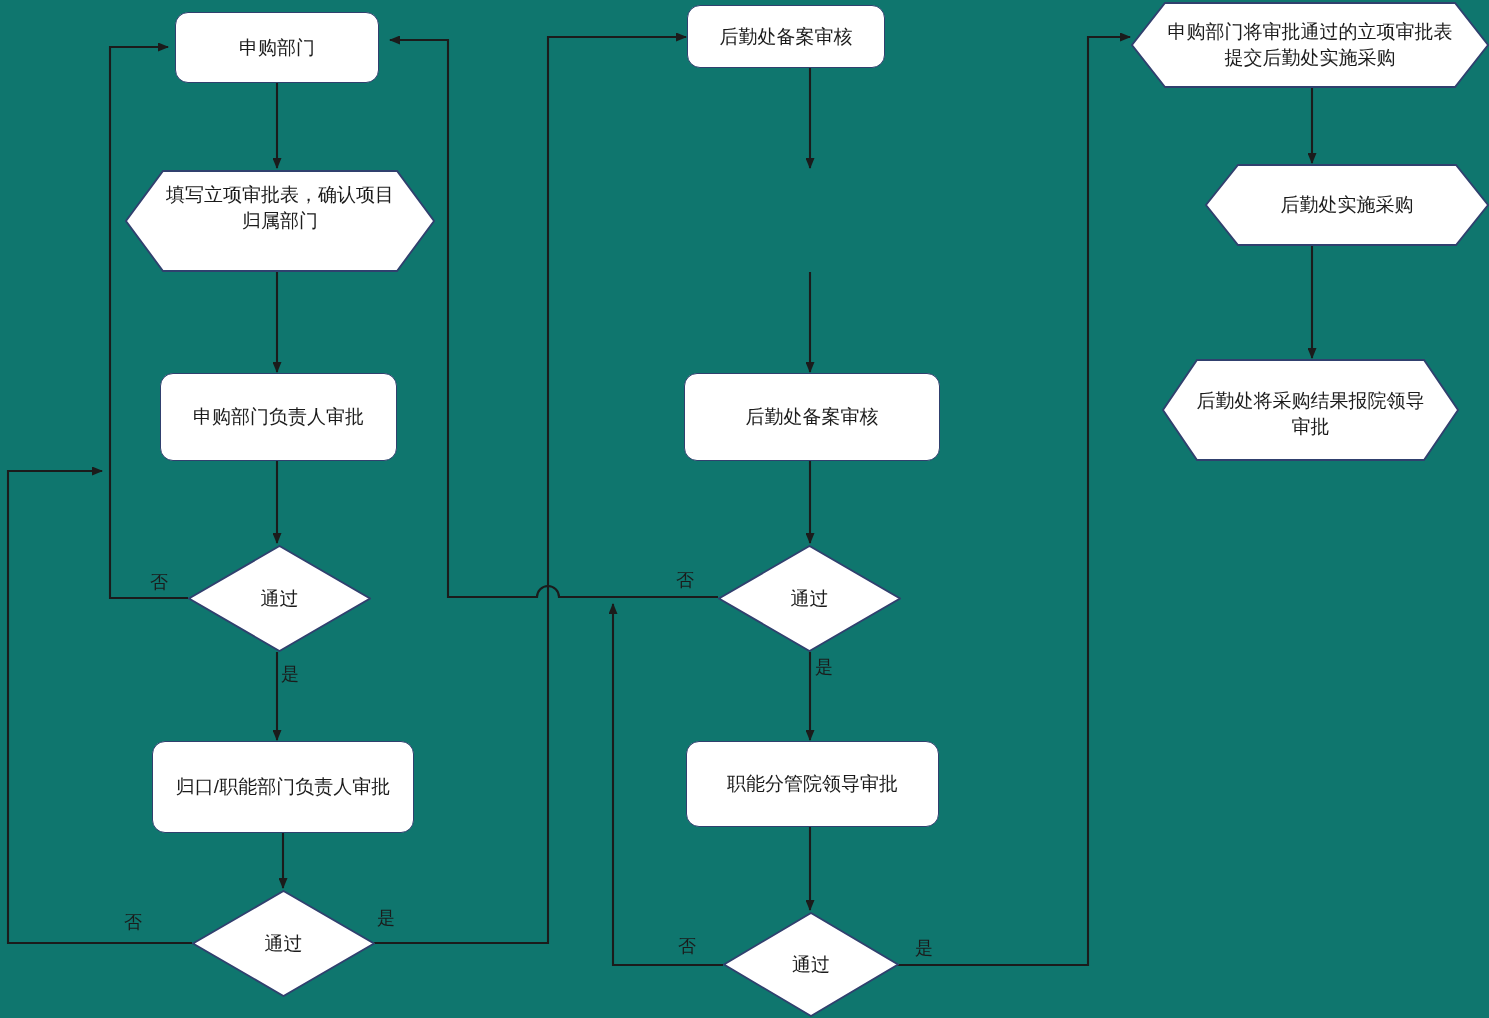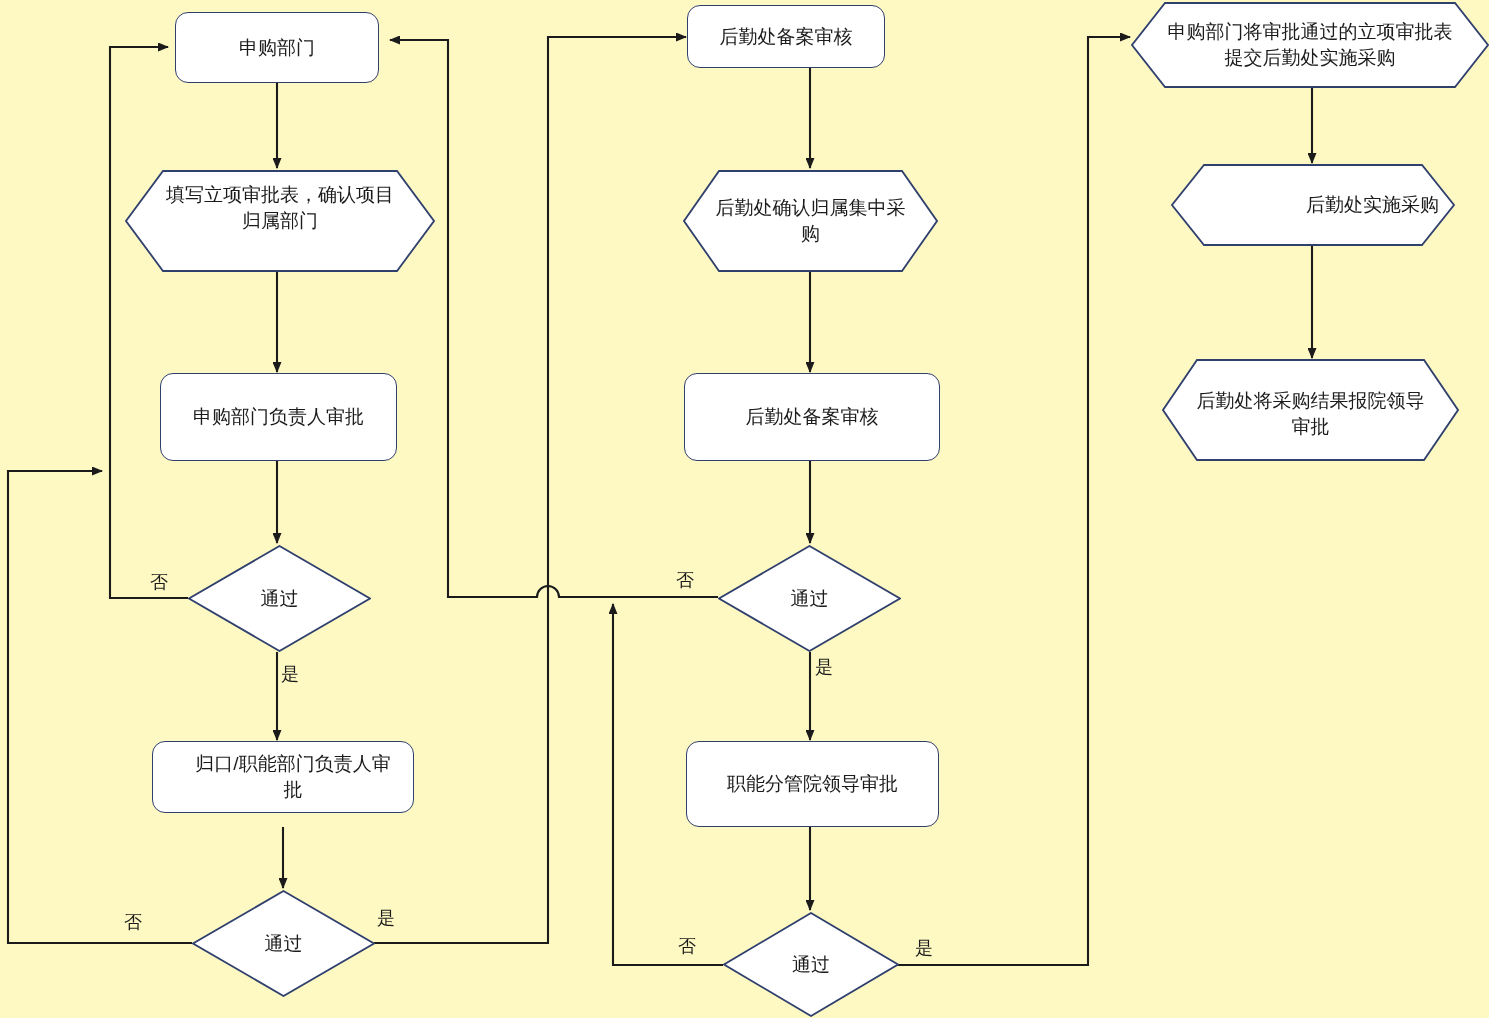--- a/index.html
+++ b/index.html
@@ -1,18 +1,18 @@
 <!DOCTYPE html>
 <html><head>
 <meta charset="utf-8">
 <title>Procurement Approval Flowchart</title>
 <style>
   html,body{margin:0;padding:0;background:#ffffff;}
   body{font-family:"Liberation Sans","DejaVu Sans",sans-serif;}
-  #canvas{position:relative;width:1489px;height:1018px;background:#fef9c3;overflow:hidden;}
+  #canvas{position:relative;width:1489px;height:1018px;background:#0f766e;overflow:hidden;}
   svg#wires{position:absolute;left:0;top:0;width:1489px;height:1018px;}
   .node{position:absolute;box-sizing:border-box;display:flex;align-items:center;justify-content:center;text-align:center;color:#1b1b1b;font-size:19px;line-height:1.35;}
   .node.rect{border:1.6px solid #30406e;border-radius:13px;background:#fff;}
   .node.hex,.node.diamond{background:transparent;border:none;}
   .node.hex .hexsvg,.node.diamond .dsvg{position:absolute;left:0;top:0;}
   .node .lbl{position:relative;z-index:2;padding:0 16px;white-space:pre-line;}
   .edge-label{position:absolute;font-size:18px;color:#1b1b1b;background:transparent;z-index:3;}
 </style>
 </head>
 <body>
@@ -80,41 +80,35 @@
     <span class="lbl">申购部门负责人审批</span>
   </div>
 
   <div class="node diamond" style="left:188px;top:545px;width:183px;height:107px;">
     <svg class="dsvg" width="183" height="107" viewBox="0 0 183 107">
       <polygon points="91.5,1 182,53.5 91.5,106 1,53.5" fill="#fff" stroke="#30406e" stroke-width="1.8"></polygon>
     </svg>
     <span class="lbl">通过</span>
   </div>
 
-  <div class="node rect" style="left:152px;top:741px;width:262px;height:72px;padding-left:20px;">
+  <div class="node rect" style="left:152px;top:741px;width:262px;height:92px;">
     <span class="lbl" style="max-width:230px;">归口/职能部门负责人审批</span>
   </div>
 
   <div class="node diamond" style="left:192px;top:890px;width:183px;height:107px;">
     <svg class="dsvg" width="183" height="107" viewBox="0 0 183 107">
       <polygon points="91.5,1 182,53.5 91.5,106 1,53.5" fill="#fff" stroke="#30406e" stroke-width="1.8"></polygon>
     </svg>
     <span class="lbl">通过</span>
   </div>
 
   <div class="node rect" style="left:687px;top:5px;width:198px;height:63px;">
     <span class="lbl">后勤处备案审核</span>
   </div>
 
-  <div class="node hex" style="left:683px;top:170px;width:255px;height:102px;">
-    <svg class="hexsvg" width="255" height="102" viewBox="0 0 255 102">
-      <polygon points="36,1 219,1 254,51 219,101 36,101 1,51" fill="#fff" stroke="#30406e" stroke-width="1.8"></polygon>
-    </svg>
-    <span class="lbl" style="max-width:190px;">后勤处确认归属集中采购</span>
-  </div>
 
   <div class="node rect" style="left:684px;top:373px;width:256px;height:88px;">
     <span class="lbl">后勤处备案审核</span>
   </div>
 
   <div class="node diamond" style="left:718px;top:545px;width:183px;height:107px;">
     <svg class="dsvg" width="183" height="107" viewBox="0 0 183 107">
       <polygon points="91.5,1 182,53.5 91.5,106 1,53.5" fill="#fff" stroke="#30406e" stroke-width="1.8"></polygon>
     </svg>
     <span class="lbl">通过</span>
@@ -131,21 +125,21 @@
     <span class="lbl">通过</span>
   </div>
 
   <div class="node hex" style="left:1131px;top:2px;width:358px;height:86px;">
     <svg class="hexsvg" width="358" height="86" viewBox="0 0 358 86">
       <polygon points="34,1 324,1 357,43 324,85 34,85 1,43" fill="#fff" stroke="#30406e" stroke-width="1.8"></polygon>
     </svg>
     <span class="lbl" style="max-width:302px;">申购部门将审批通过的立项审批表提交后勤处实施采购</span>
   </div>
 
-  <div class="node hex" style="left:1171px;top:164px;width:284px;height:82px;justify-content:flex-end;">
+  <div class="node hex" style="left:1205px;top:164px;width:284px;height:82px;">
     <svg class="hexsvg" width="284" height="82" viewBox="0 0 284 82">
       <polygon points="33,1 251,1 283,41 251,81 33,81 1,41" fill="#fff" stroke="#30406e" stroke-width="1.8"></polygon>
     </svg>
     <span class="lbl">后勤处实施采购</span>
   </div>
 
   <div class="node hex" style="left:1162px;top:359px;width:297px;height:102px;">
     <svg class="hexsvg" width="297" height="102" viewBox="0 0 297 102">
       <polygon points="35,1 262,1 296,51 262,101 35,101 1,51" fill="#fff" stroke="#30406e" stroke-width="1.8"></polygon>
     </svg>

